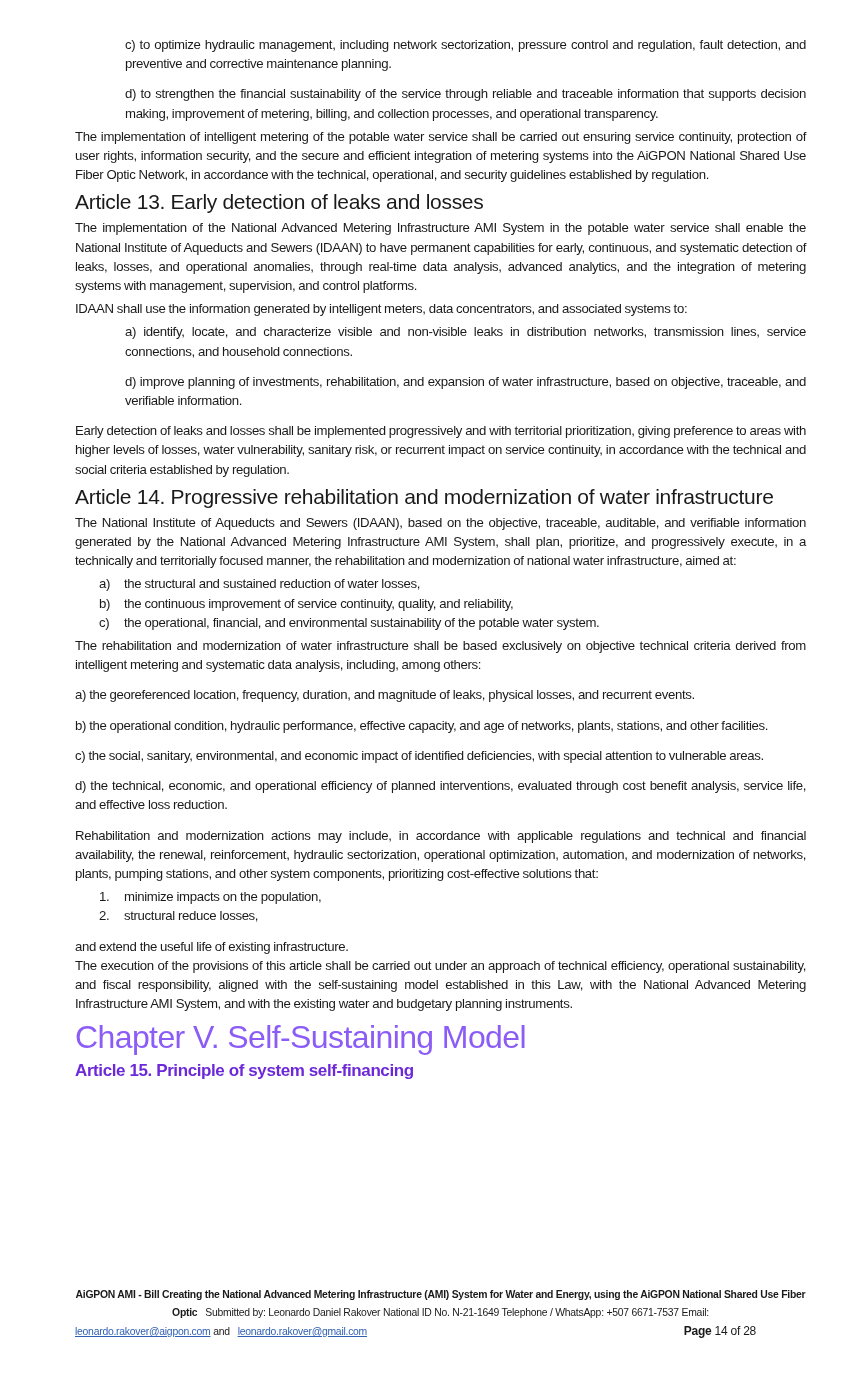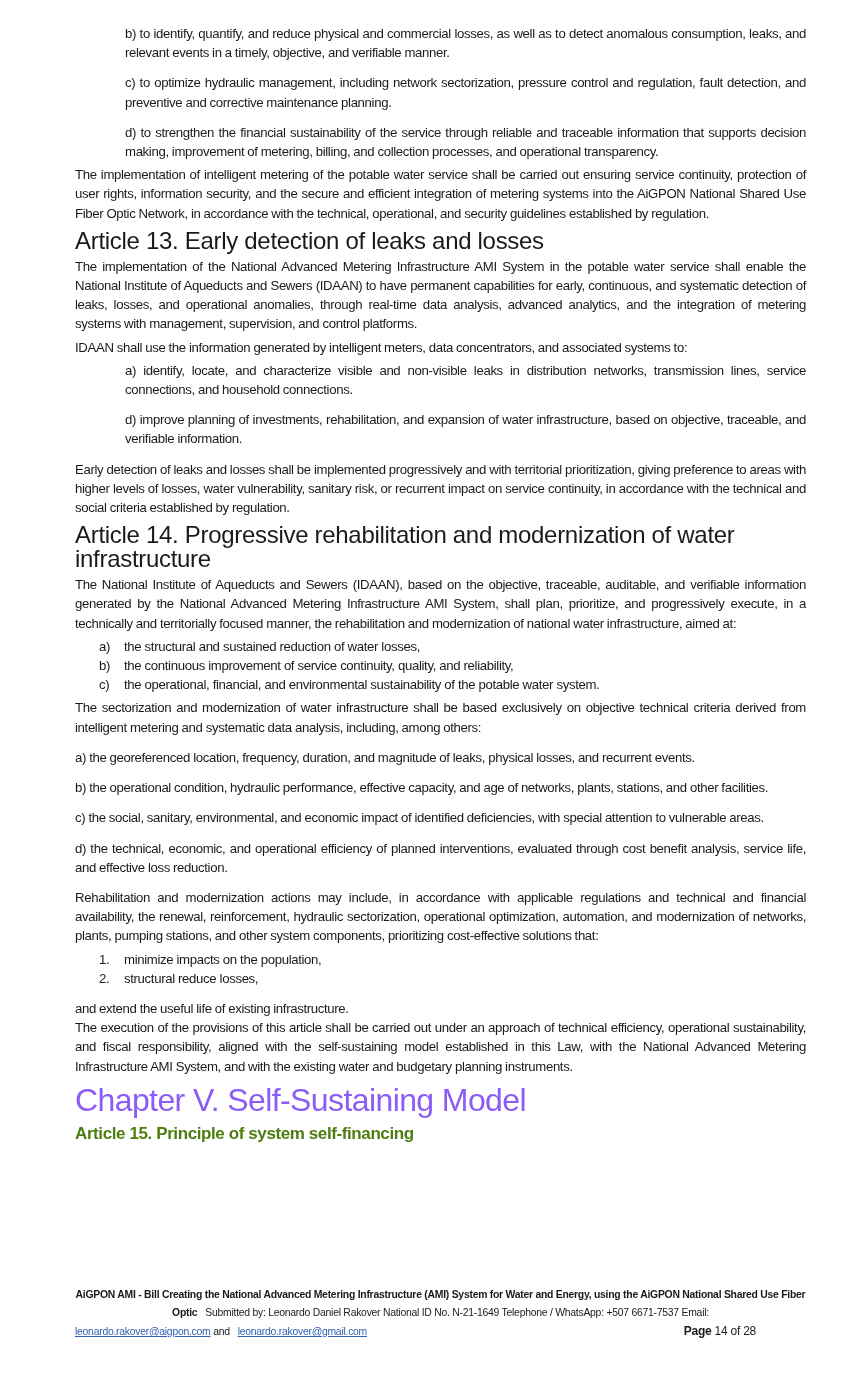--- a/index.html
+++ b/index.html
@@ -30,21 +30,21 @@
       word-spacing: -0.2px;
     }
     .indent-block {
       padding-left: 50px;
     }
     .gap-s { margin-top: 4px; }
     .gap-m { margin-top: 11px; }
     .gap-0 { margin-top: 0; }
     h2.article {
       font-weight: normal;
-      font-size: 24px;
+      font-size: 21px;
       line-height: 24px;
       margin: 6px 0 4px 0;
       letter-spacing: -0.3px;
       color: #1a1a1a;
     }
     .alpha-list {
       margin: 4px 0 4px 0;
       padding: 0;
       list-style: none;
     }
@@ -66,21 +66,21 @@
       margin: 4px 0 2px 0;
       letter-spacing: -0.6px;
       color: #8b5cf6;
     }
     h3.article-bold {
       font-weight: bold;
       font-size: 17px;
       line-height: 24px;
       margin: 0;
       letter-spacing: -0.4px;
-      color: #4d7c0f;
+      color: #6d28d9;
     }
     .footer {
       position: absolute;
       left: 75px;
       top: 1286px;
       width: 731px;
       font-size: 10.4px;
       line-height: 18px;
       letter-spacing: -0.25px;
       color: #1a1a1a;
@@ -101,21 +101,20 @@
       padding-right: 50px;
     }
     .page-num b { font-weight: bold; }
   </style>
 </head>
 <body>
 
 <div class="page">
 
   <div class="indent-block">
-    <p>b) to identify, quantify, and reduce physical and commercial losses, as well as to detect anomalous consumption, leaks, and relevant events in a timely, objective, and verifiable manner.</p>
     <p class="gap-m">c) to optimize hydraulic management, including network sectorization, pressure control and regulation, fault detection, and preventive and corrective maintenance planning.</p>
     <p class="gap-m">d) to strengthen the financial sustainability of the service through reliable and traceable information that supports decision making, improvement of metering, billing, and collection processes, and operational transparency.</p>
   </div>
   <p class="gap-s">The implementation of intelligent metering of the potable water service shall be carried out ensuring service continuity, protection of user rights, information security, and the secure and efficient integration of metering systems into the AiGPON National Shared Use Fiber Optic Network, in accordance with the technical, operational, and security guidelines established by regulation.</p>
 
   <h2 class="article">Article 13. Early detection of leaks and losses</h2>
   <p>The implementation of the National Advanced Metering Infrastructure AMI System in the potable water service shall enable the National Institute of Aqueducts and Sewers (IDAAN) to have permanent capabilities for early, continuous, and systematic detection of leaks, losses, and operational anomalies, through real-time data analysis, advanced analytics, and the integration of metering systems with management, supervision, and control platforms.</p>
   <p class="gap-s">IDAAN shall use the information generated by intelligent meters, data concentrators, and associated systems to:</p>
   <div class="indent-block gap-s">
     <p>a) identify, locate, and characterize visible and non-visible leaks in distribution networks, transmission lines, service connections, and household connections.</p>
@@ -132,21 +131,21 @@
     </li>
     <li>
       <span class="marker">b)</span>
       <span>the continuous improvement of service continuity, quality, and reliability,</span>
     </li>
     <li>
       <span class="marker">c)</span>
       <span>the operational, financial, and environmental sustainability of the potable water system.</span>
     </li>
   </ul>
-  <p>The sectorization and modernization of water infrastructure shall be based exclusively on objective technical criteria derived from intelligent metering and systematic data analysis, including, among others:</p>
+  <p>The rehabilitation and modernization of water infrastructure shall be based exclusively on objective technical criteria derived from intelligent metering and systematic data analysis, including, among others:</p>
   <p class="gap-m">a) the georeferenced location, frequency, duration, and magnitude of leaks, physical losses, and recurrent events.</p>
   <p class="gap-m">b) the operational condition, hydraulic performance, effective capacity, and age of networks, plants, stations, and other facilities.</p>
   <p class="gap-m">c) the social, sanitary, environmental, and economic impact of identified deficiencies, with special attention to vulnerable areas.</p>
   <p class="gap-m">d) the technical, economic, and operational efficiency of planned interventions, evaluated through cost benefit analysis, service life, and effective loss reduction.</p>
   <p class="gap-m">Rehabilitation and modernization actions may include, in accordance with applicable regulations and technical and financial availability, the renewal, reinforcement, hydraulic sectorization, operational optimization, automation, and modernization of networks, plants, pumping stations, and other system components, prioritizing cost-effective solutions that:</p>
   <ul class="alpha-list">
     <li>
       <span class="marker">1.</span>
       <span>minimize impacts on the population,</span>
     </li>

